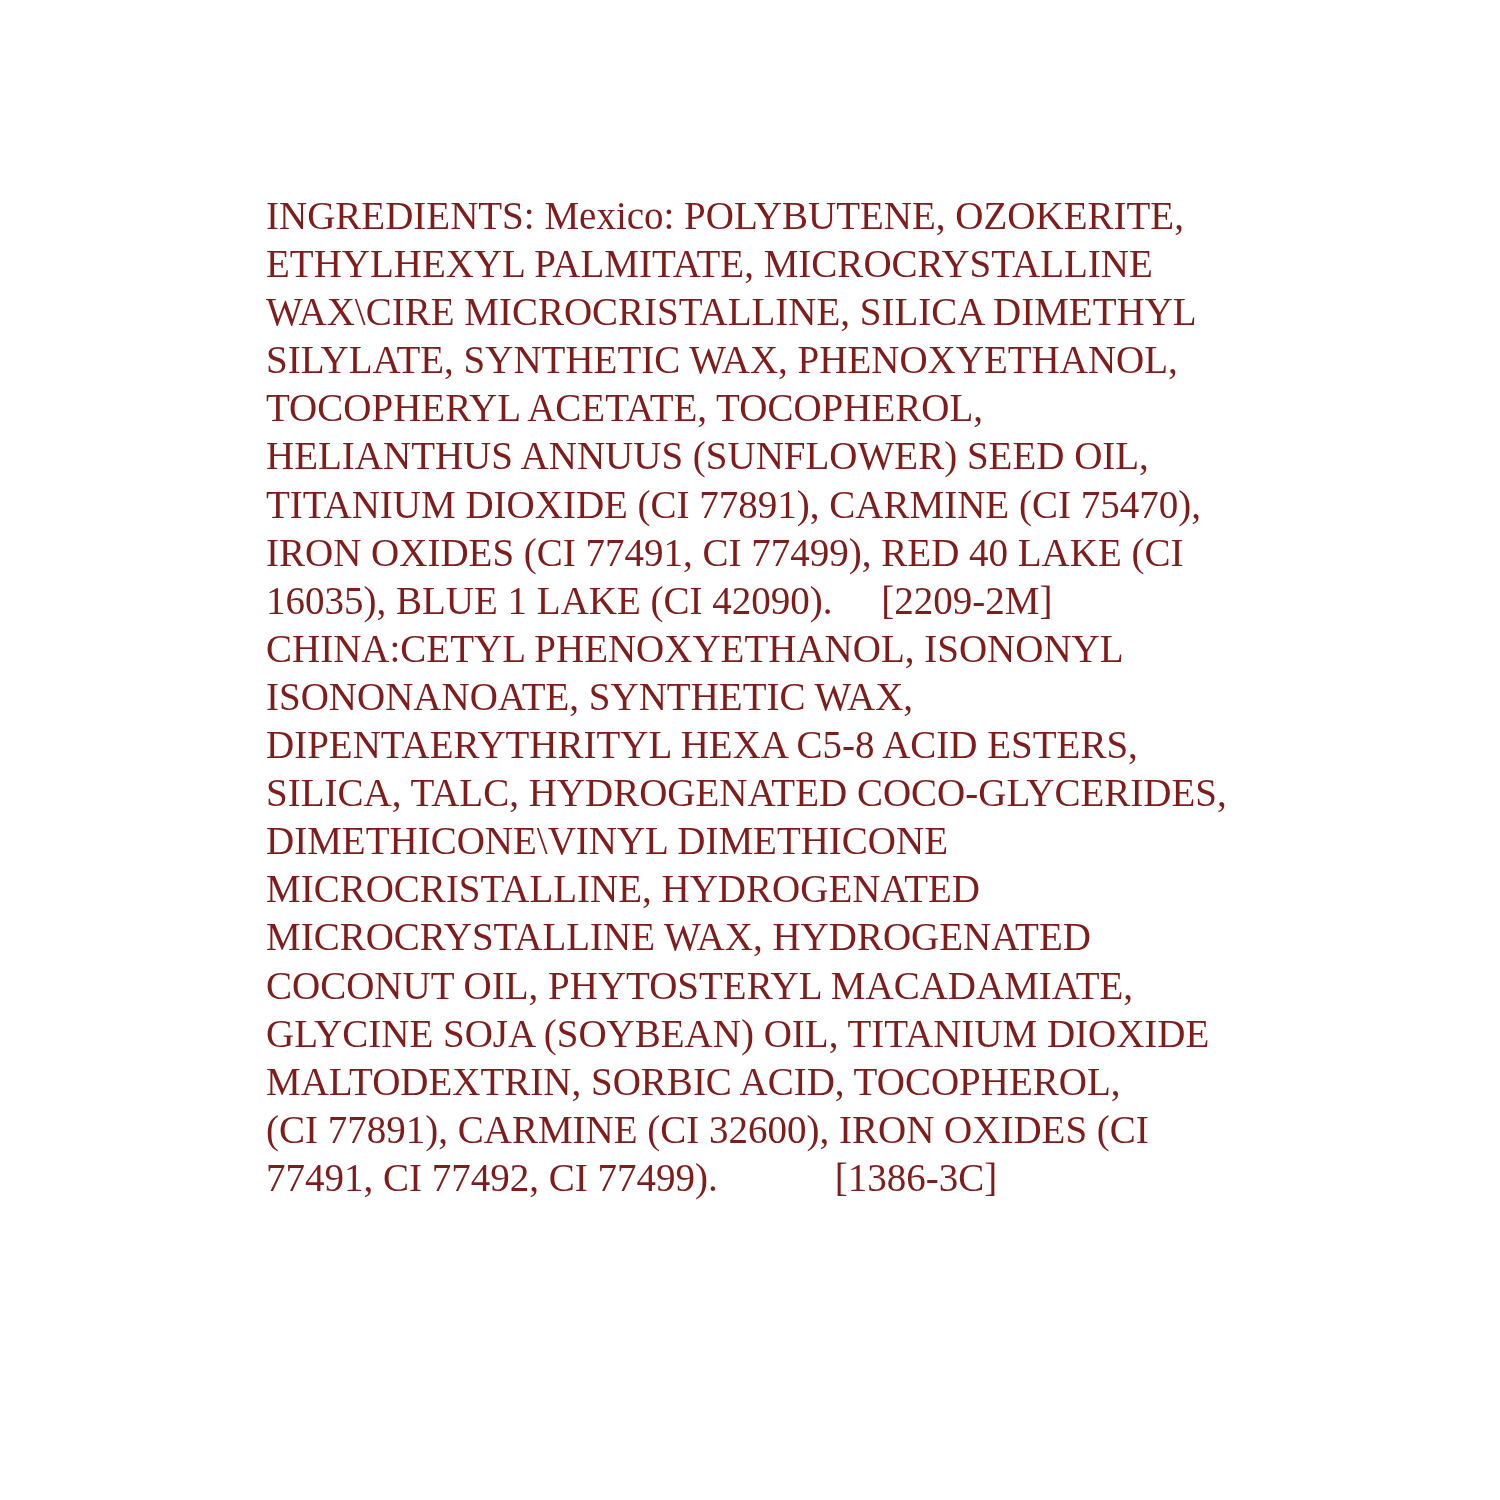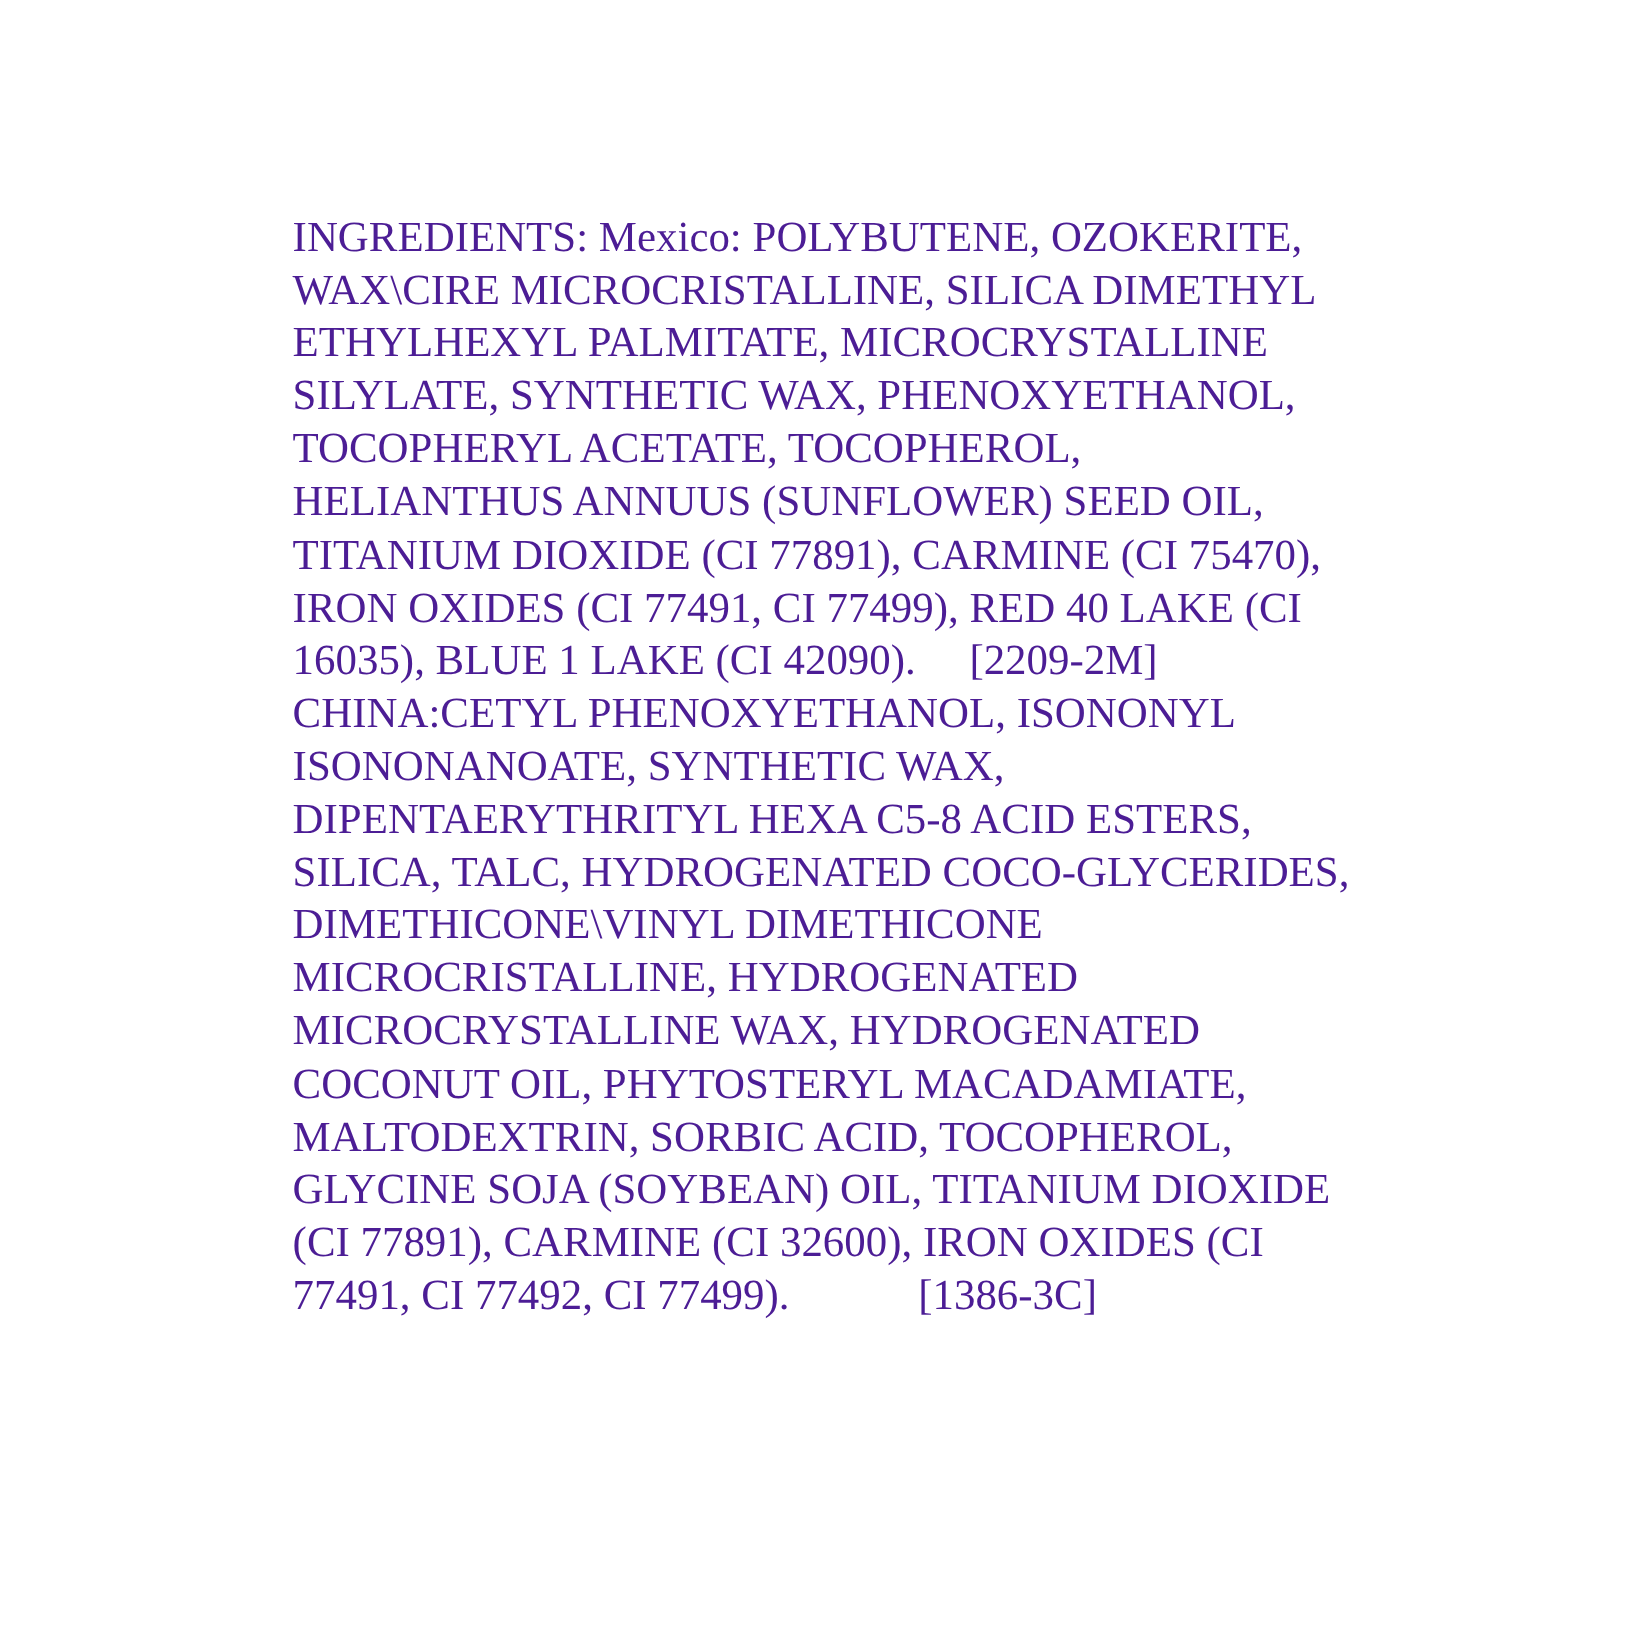--- a/index.html
+++ b/index.html
@@ -14,45 +14,45 @@
     overflow: hidden;
     font-family: "Liberation Serif", "DejaVu Serif", serif;
   }
   .text-block {
     position: absolute;
     left: 266px;
     top: 192px;
     width: 1030px;
     font-size: 39px;
     line-height: 48.1px;
-    color: #4c1d95;
+    color: #7f1d1d;
     letter-spacing: 0;
   }
   .text-line {
     white-space: pre; 
   }
 </style>
 </head>
 <body>
 
 <div class="text-block">
     <div class="text-line">INGREDIENTS: Mexico: POLYBUTENE, OZOKERITE,</div>
+    <div class="text-line">ETHYLHEXYL PALMITATE, MICROCRYSTALLINE</div>
     <div class="text-line">WAX\CIRE MICROCRISTALLINE, SILICA DIMETHYL</div>
-    <div class="text-line">ETHYLHEXYL PALMITATE, MICROCRYSTALLINE</div>
     <div class="text-line">SILYLATE, SYNTHETIC WAX, PHENOXYETHANOL,</div>
     <div class="text-line">TOCOPHERYL ACETATE, TOCOPHEROL,</div>
     <div class="text-line">HELIANTHUS ANNUUS (SUNFLOWER) SEED OIL,</div>
     <div class="text-line">TITANIUM DIOXIDE (CI 77891), CARMINE (CI 75470),</div>
     <div class="text-line">IRON OXIDES (CI 77491, CI 77499), RED 40 LAKE (CI</div>
     <div class="text-line">16035), BLUE 1 LAKE (CI 42090).     [2209-2M]</div>
     <div class="text-line">CHINA:CETYL PHENOXYETHANOL, ISONONYL</div>
     <div class="text-line">ISONONANOATE, SYNTHETIC WAX,</div>
     <div class="text-line">DIPENTAERYTHRITYL HEXA C5-8 ACID ESTERS,</div>
     <div class="text-line">SILICA, TALC, HYDROGENATED COCO-GLYCERIDES,</div>
     <div class="text-line">DIMETHICONE\VINYL DIMETHICONE</div>
     <div class="text-line">MICROCRISTALLINE, HYDROGENATED</div>
     <div class="text-line">MICROCRYSTALLINE WAX, HYDROGENATED</div>
     <div class="text-line">COCONUT OIL, PHYTOSTERYL MACADAMIATE,</div>
+    <div class="text-line">GLYCINE SOJA (SOYBEAN) OIL, TITANIUM DIOXIDE</div>
     <div class="text-line">MALTODEXTRIN, SORBIC ACID, TOCOPHEROL,</div>
-    <div class="text-line">GLYCINE SOJA (SOYBEAN) OIL, TITANIUM DIOXIDE</div>
     <div class="text-line">(CI 77891), CARMINE (CI 32600), IRON OXIDES (CI</div>
     <div class="text-line">77491, CI 77492, CI 77499).            [1386-3C]</div>
   </div>
 
 </body></html>

